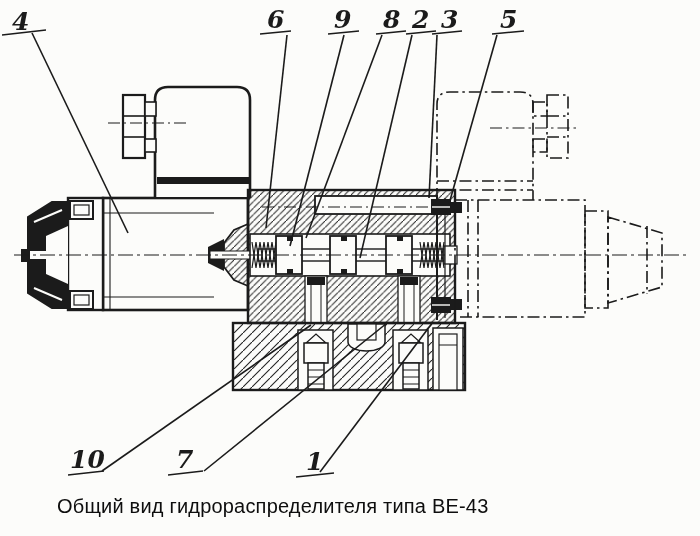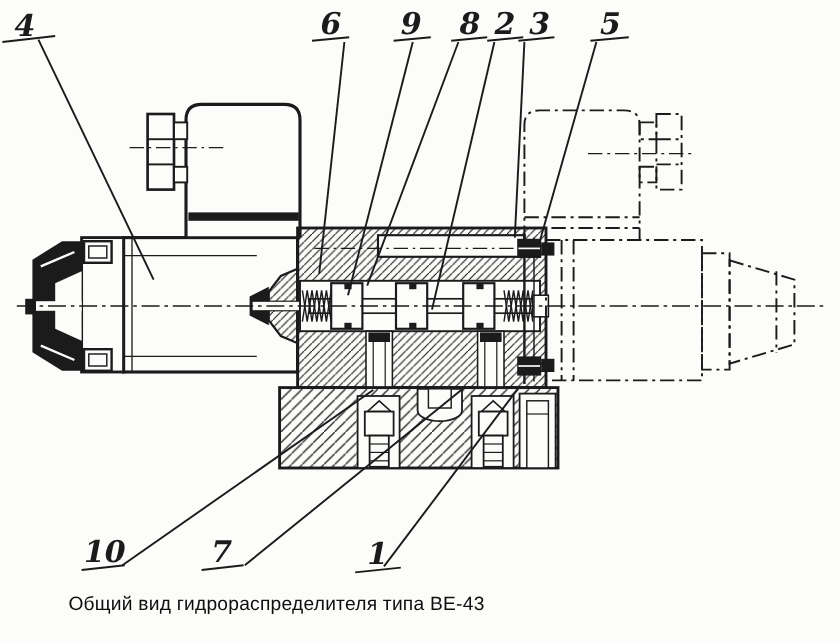--- a/index.html
+++ b/index.html
@@ -1,21 +1,21 @@
 <!DOCTYPE html>
 <html><head>
 <meta charset="utf-8">
 <style>
   html,body{margin:0;padding:0;background:#e8e8e8;}
   #stage{position:relative;width:700px;height:536px;background:#fcfcfa;overflow:hidden;
          font-family:"Liberation Sans",sans-serif;}
   #drawing{position:absolute;left:0;top:0;}
   .callout-num{font-family:"DejaVu Serif","Liberation Serif",serif;font-style:italic;
                font-weight:bold;font-size:25px;fill:#1b1b1b;}
-  #caption{position:absolute;left:57px;top:495px;width:620px;font-size:16px;color:#0e0e0e;
+  #caption{position:absolute;left:57px;top:495px;width:620px;font-size:20px;color:#0e0e0e;
            letter-spacing:.2px;}
 </style>
 </head>
 <body>
 
 <div id="stage">
   <svg id="drawing" width="700" height="536" viewBox="0 0 700 536">
     <defs>
       <pattern id="h1" width="6.5" height="6.5" patternUnits="userSpaceOnUse">
         <path d="M0,6.5 L6.5,0" stroke="#222" stroke-width="1"></path>

